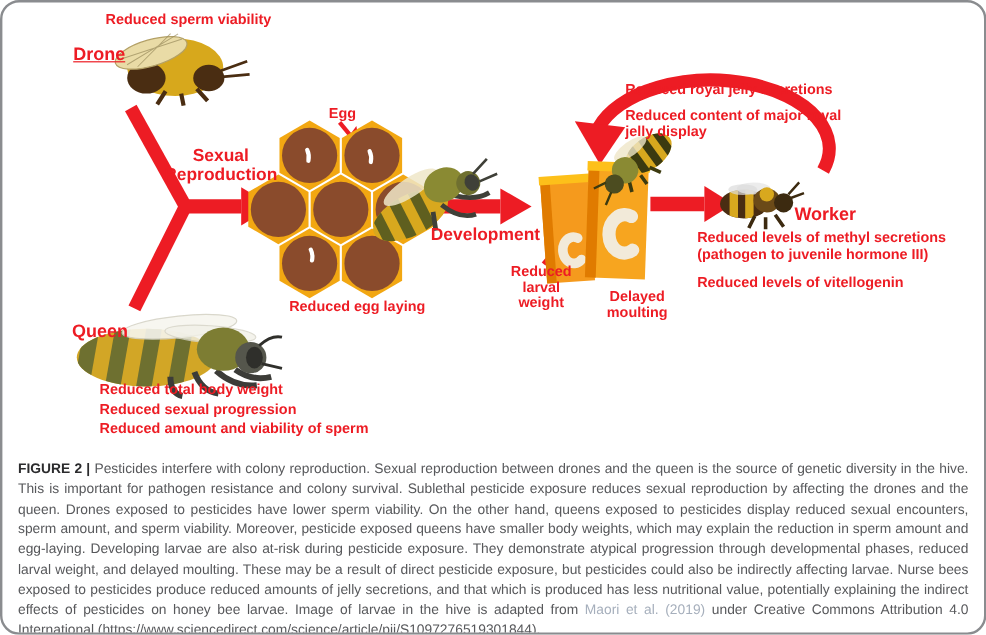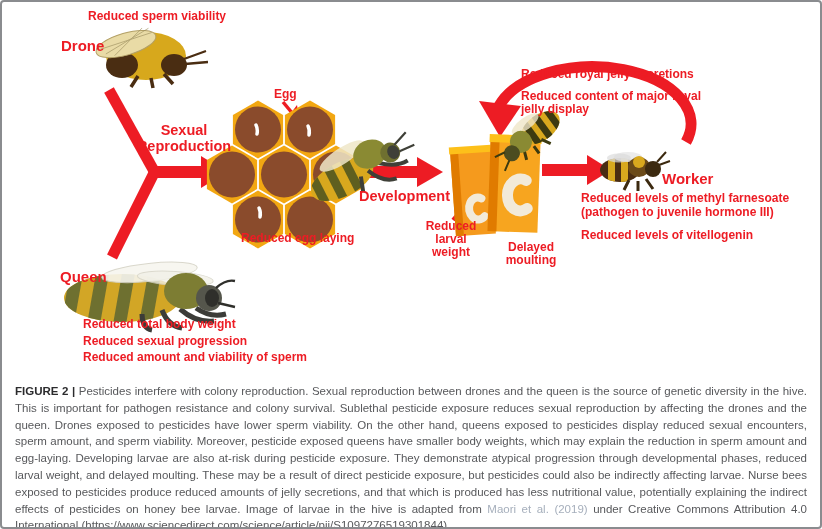--- a/index.html
+++ b/index.html
@@ -1,20 +1,20 @@
 <!DOCTYPE html>
 <html><head>
 <meta charset="utf-8">
 <style>
   html,body{margin:0;padding:0;background:#ffffff;}
   *{box-sizing:border-box;}
   .figure{
     position:relative;
     width:822px;height:529px;
-    border:2px solid #8a8c8f;border-radius:4px;
+    border:2px solid #8a8c8f;border-radius:16px;
     background:#ffffff;
     font-family:"Liberation Sans","DejaVu Sans",sans-serif;
     overflow:hidden;
   }
   .diagram{position:absolute;left:0;top:0;width:822px;height:378px;}
   .diagram svg{position:absolute;left:0;top:0;}
   .lbl{
     position:absolute;
     color:#ed1c24;
     font-weight:bold;
@@ -192,31 +192,31 @@
         <ellipse cx="20" cy="-19" rx="38" ry="7" fill="#f2f1e8" opacity="0.8" stroke="#d5d3c6" stroke-width="1" transform="rotate(4)"></ellipse>
         <path d="M 8 14 q 6 16 20 18 M 26 13 q 16 14 34 12 M 42 12 q 14 10 30 6 M -12 18 q 0 14 10 16" stroke="#3c3c38" stroke-width="5" fill="none"></path>
         <ellipse cx="32" cy="-5" rx="22" ry="18" fill="#7d7d33"></ellipse>
         <circle cx="55" cy="2" r="13" fill="#55564c"></circle>
         <ellipse cx="58" cy="2" rx="7" ry="9" fill="#2f2f2b"></ellipse>
         <path d="M 62 -8 q 10 -9 19 -7 M 64 7 l 17 4" stroke="#2f2f2b" stroke-width="2.4" fill="none"></path>
       </g>
     </svg>
 
     <div class="lbl" style="left:86px;top:8px;">Reduced sperm viability</div>
-    <div class="lbl name" style="left:59px;top:36px;">Drone</div>
+    <div class="lbl name" style="left:59px;top:36px;text-decoration:underline;">Drone</div>
     <div class="lbl big wrap center" style="left:116px;top:109px;width:132px;">Sexual Reproduction</div>
     <div class="lbl" style="left:272px;top:86px;">Egg</div>
     <div class="lbl big" style="left:357px;top:187px;">Development</div>
-    <div class="lbl" style="left:239px;top:230px;">Reduced egg laying</div>
+    <div class="lbl" style="left:239px;top:247px;">Reduced egg laying</div>
     <div class="lbl" style="left:519px;top:66px;">Reduced royal jelly secretions</div>
     <div class="lbl wrap" style="left:519px;top:88px;width:182px;">Reduced content of major royal jelly display</div>
     <div class="lbl wrap center" style="left:496px;top:227px;width:66px;">Delayed moulting</div>
     <div class="lbl wrap center" style="left:417px;top:206px;width:64px;">Reduced larval weight</div>
     <div class="lbl name" style="left:660px;top:169px;">Worker</div>
-    <div class="lbl" style="left:579px;top:190px;">Reduced levels of methyl farnesoate</div>
+    <div class="lbl" style="left:579px;top:190px;">Reduced levels of methyl secretions</div>
     <div class="lbl" style="left:579px;top:204px;">(pathogen to juvenile hormone III)</div>
     <div class="lbl" style="left:579px;top:227px;">Reduced levels of vitellogenin</div>
     <div class="lbl name" style="left:58px;top:267px;">Queen</div>
     <div style="position:absolute;left:81px;top:314px;">
       <div class="lbl" style="position:static;line-height:16.5px;">Reduced total body weight</div>
       <div class="lbl" style="position:static;line-height:16.5px;">Reduced sexual progression</div>
       <div class="lbl" style="position:static;line-height:16.5px;">Reduced amount and viability of sperm</div>
     </div>
   </div>
 

